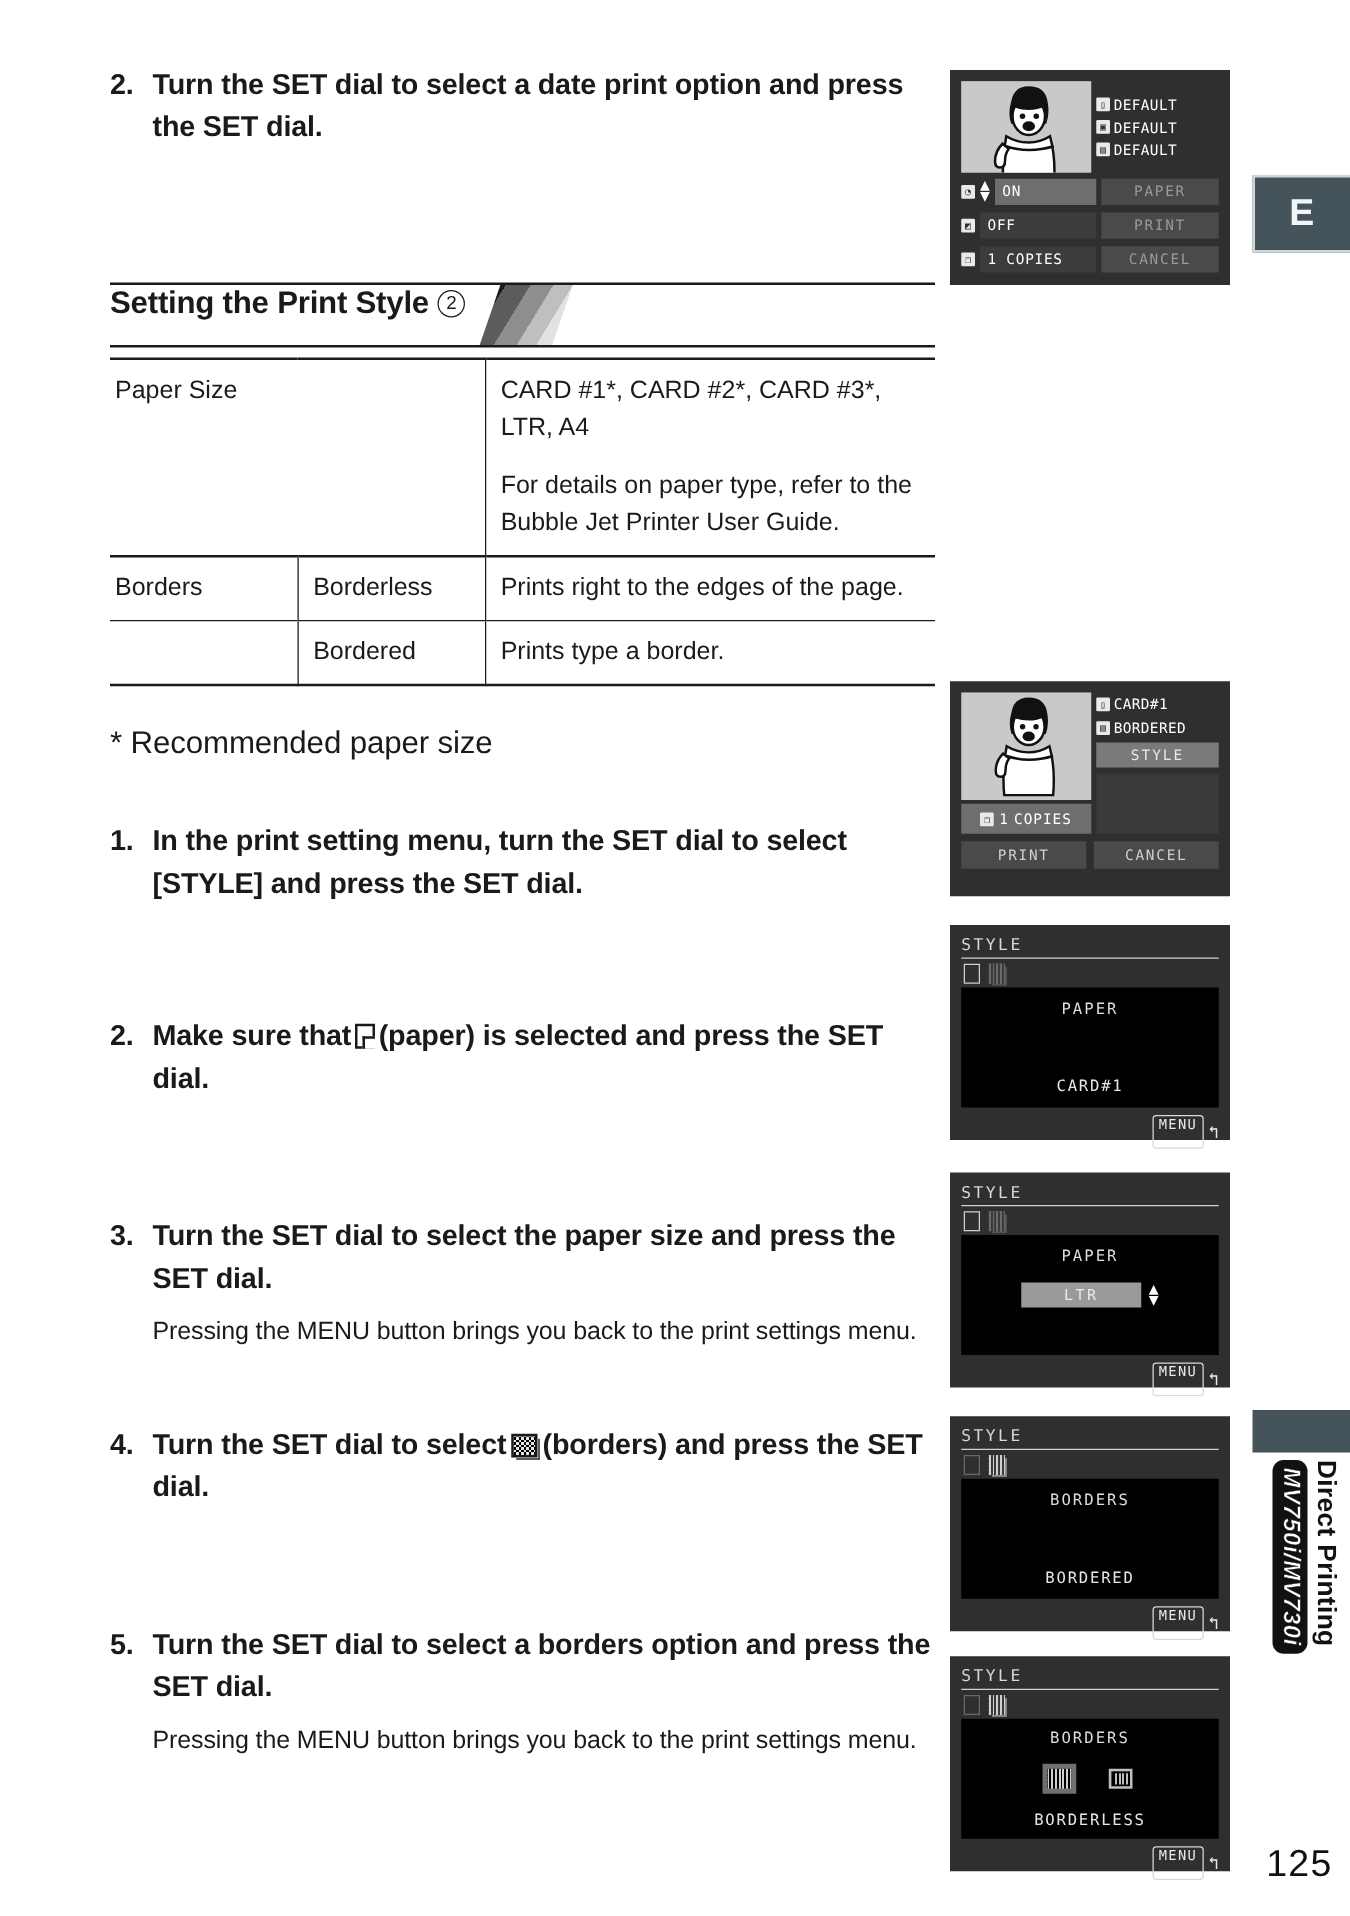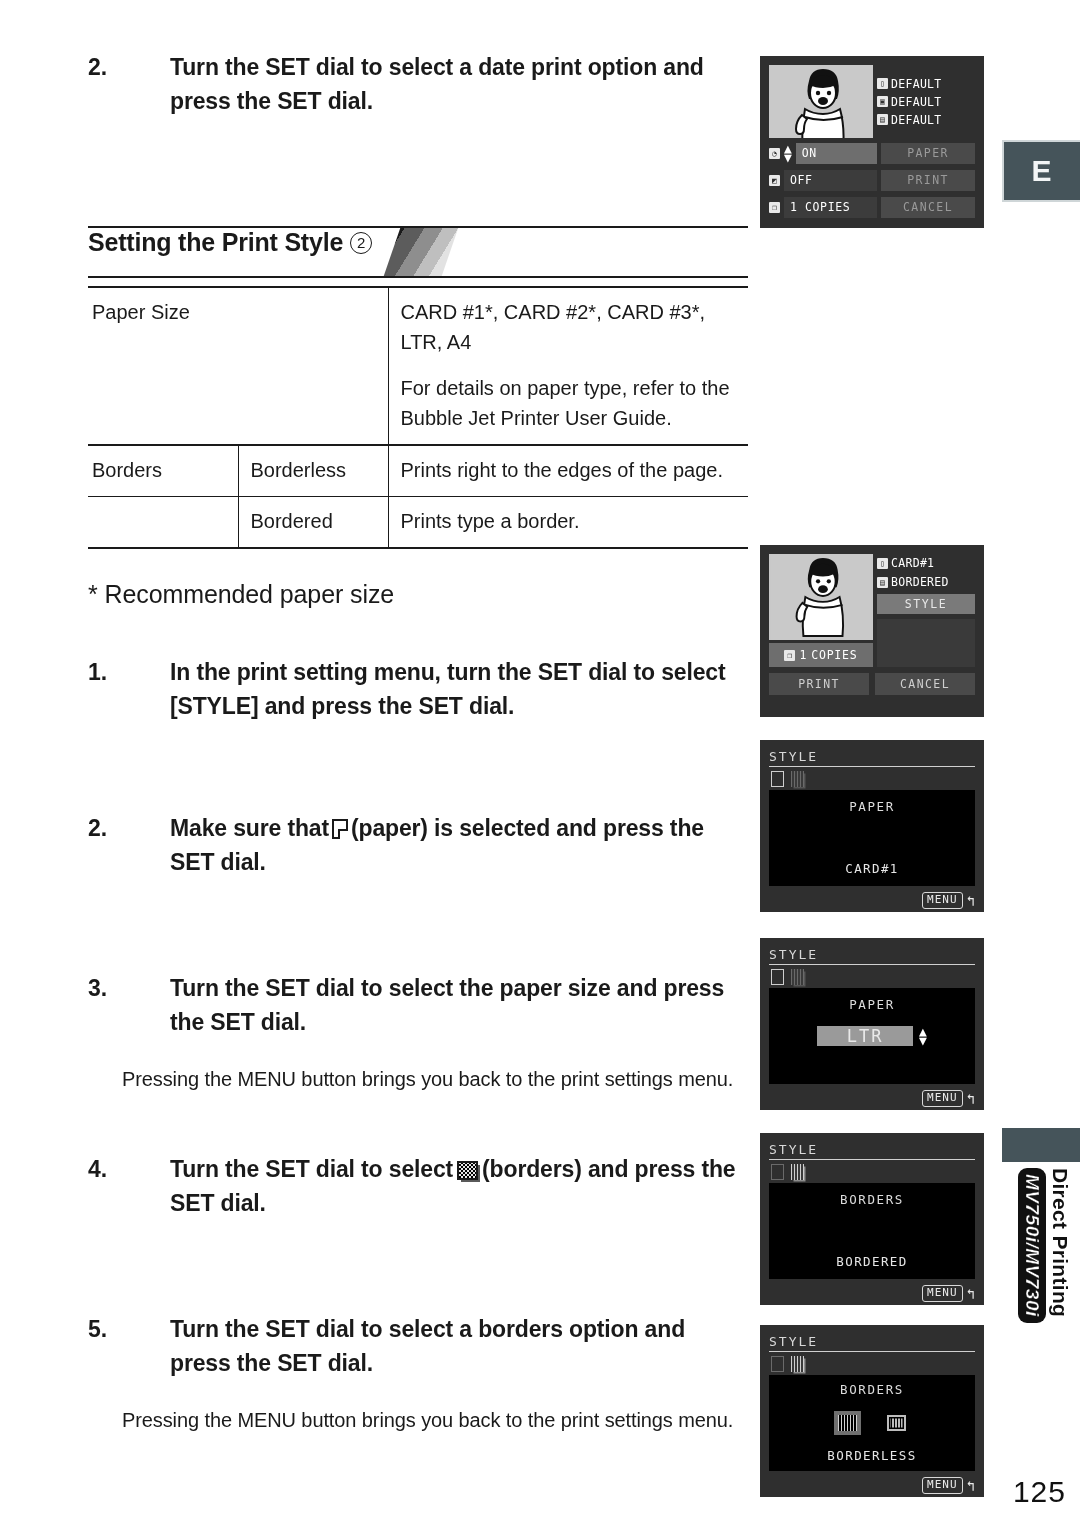--- a/index.html
+++ b/index.html
@@ -67,25 +67,25 @@
 
   .step {
     display: flex;
     align-items: flex-start;
     font-size: 23px;
     font-weight: bold;
     line-height: 1.48;
     letter-spacing: -0.15px;
   }
   .step .num { flex: 0 0 34px; }
-  .step .txt { flex: 1 1 auto; margin-left: 48px; }
+  .step .txt { flex: 1 1 auto; }
   .note {
     font-size: 20px; font-weight: normal; line-height: 1.5;
     letter-spacing: -0.1px;
-    margin-left: 34px; margin-top: 25px;
+    margin-left: 34px; margin-top: 11px;
     color: #1a1a1a;
   }
 
   
   .glyph-paper {
     display: inline-block; width: 16px; height: 20px;
     border: 2px solid #1a1a1a;
     position: relative; vertical-align: -3px; margin: 0 3px;
     background: #fff;
   }
@@ -242,21 +242,21 @@
     background: #000; height: 96px; position: relative;
     display: flex; flex-direction: column;
     align-items: center; justify-content: space-between;
     padding: 9px 0 10px 0;
   }
   .st-panel .lbl { font-size: 12.5px; letter-spacing: 1.6px; color: #dcdcdc; }
   .st-panel .val { font-size: 12.5px; letter-spacing: 1.4px; color: #e6e6e6; }
   .st-sel { display: flex; align-items: center; gap: 6px; }
   .st-box {
     background: #9a9a9a; color: #e9e9e9;
-    font-size: 17px; letter-spacing: 2px;
+    font-size: 12px; letter-spacing: 2px;
     width: 96px; height: 20px;
     display: flex; align-items: center; justify-content: center;
   }
   .updown { display: flex; flex-direction: column; gap: 1px; line-height: 0.6; font-size: 13px; color: #fff; }
   .st-choices { display: flex; gap: 30px; align-items: center; }
   .chip {
     width: 19px; height: 16px;
     background:
       repeating-linear-gradient(90deg,#d0d0d0 0 1.5px,#000 1.5px 3px),
       repeating-linear-gradient(0deg,#d0d0d0 0 1.5px,#000 1.5px 3px);
@@ -267,21 +267,21 @@
     border: 2px solid #bdbdbd;
     box-shadow: inset 0 0 0 1.5px #000;
     background-image:
       repeating-linear-gradient(90deg,#bdbdbd 0 1.5px,#000 1.5px 3px),
       repeating-linear-gradient(0deg,#bdbdbd 0 1.5px,#000 1.5px 3px);
     background-clip: content-box;
   }
   .st-foot { display: flex; justify-content: flex-end; align-items: center; gap: 4px; padding-top: 6px; }
   .menu-pill {
     border: 1.5px solid #d9d9d9; border-radius: 3px;
-    font-size: 11px; letter-spacing: 1px; padding: 0px 4px 2px 4px;
+    font-size: 11px; letter-spacing: 1px; padding: 0px 4px 12px 4px;
     color: #e9e9e9;
   }
   .ret { font-size: 14px; color: #e9e9e9; line-height: 1; }
 </style>
 </head>
 <body>
 
 <div class="lang-tab">
   <span>E</span>
 </div>

